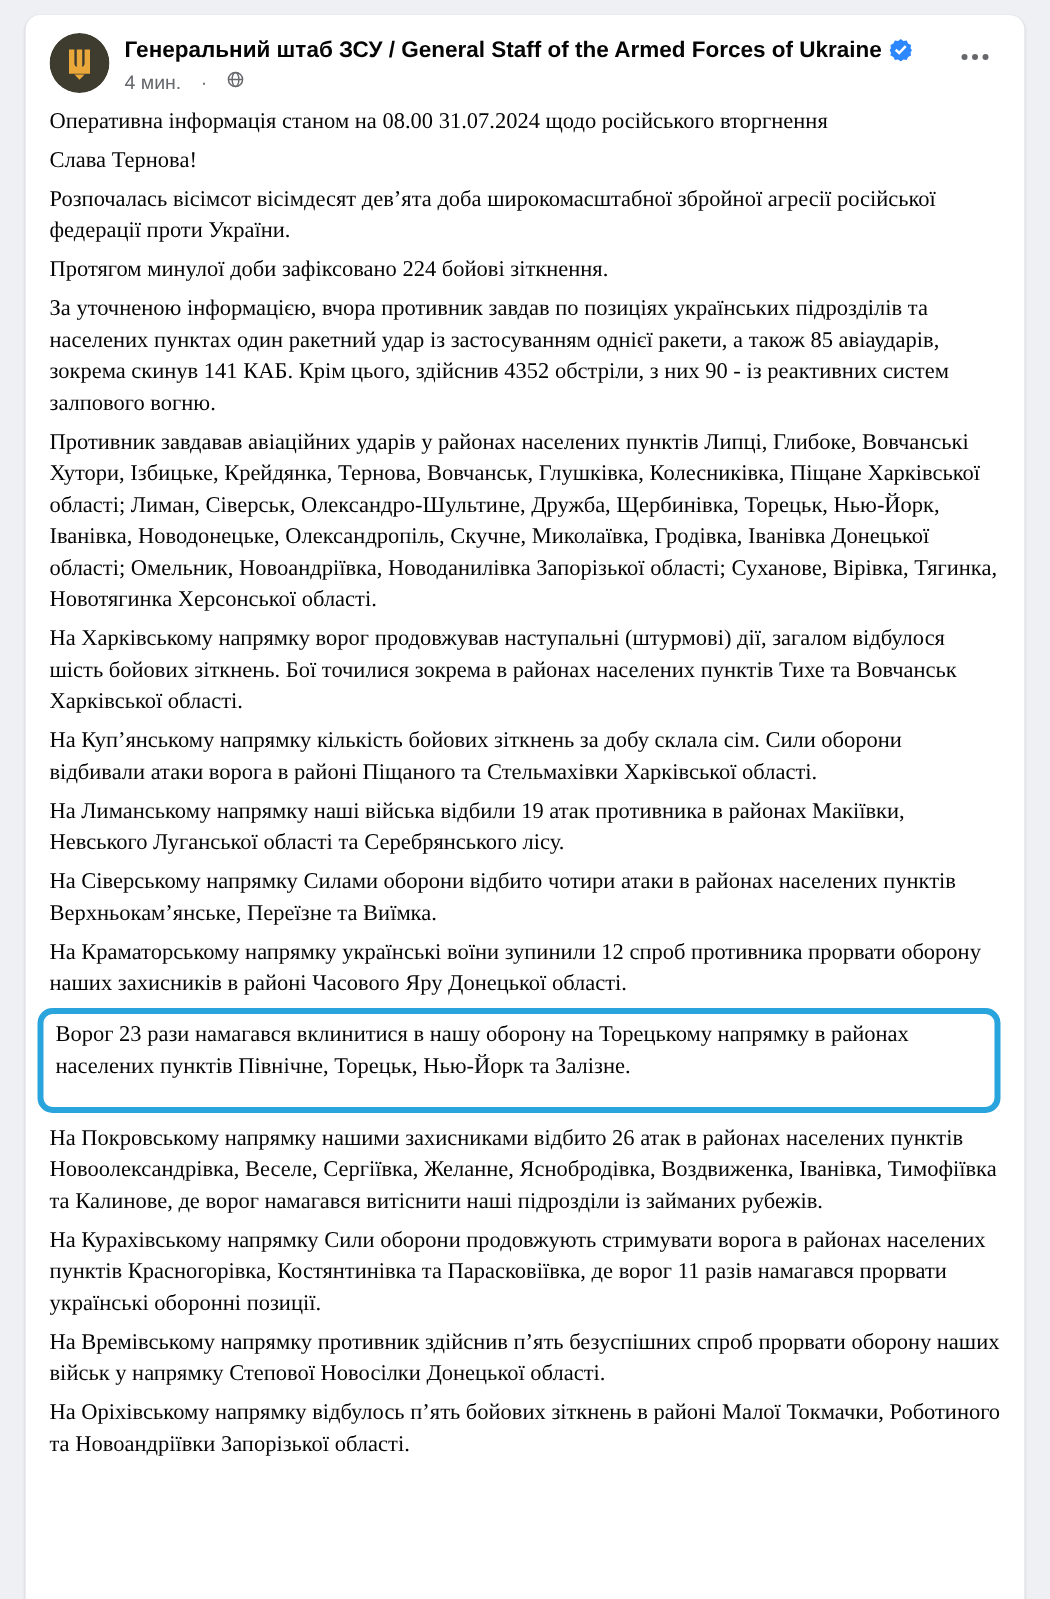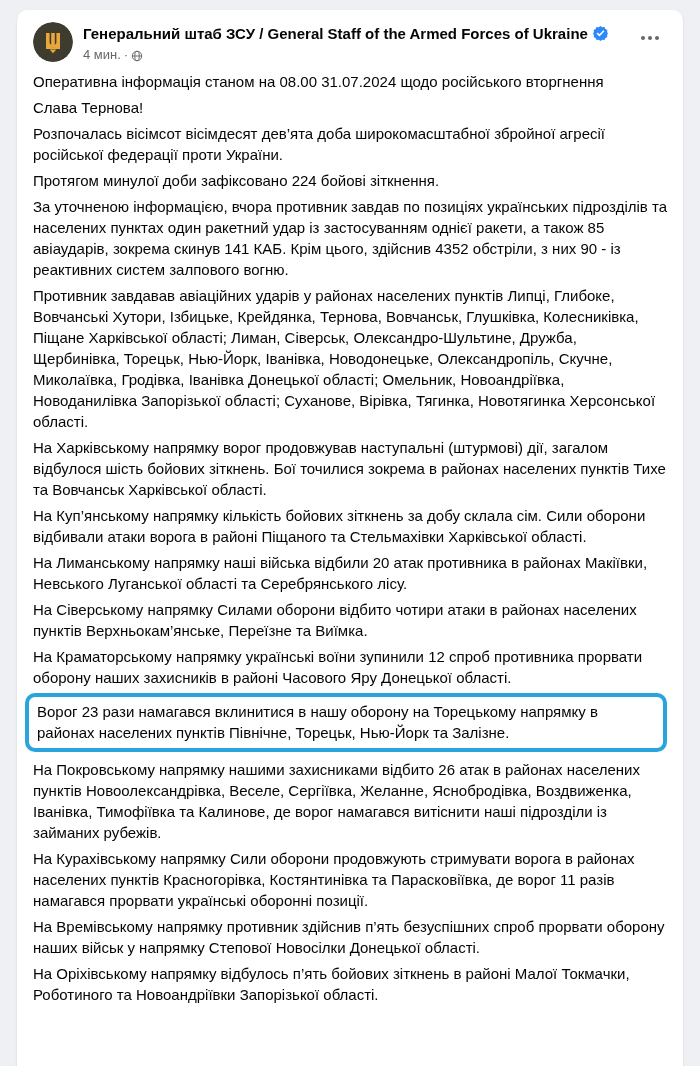--- a/index.html
+++ b/index.html
@@ -21,34 +21,34 @@
   .header { display:flex; align-items:flex-start; gap:10px; margin-bottom:9px; }
   .avatar { width:40px; height:40px; border-radius:50%; flex:0 0 40px; cursor:pointer; display:block; }
   .hmeta { flex:1; min-width:0; padding-top:2px; }
   .name-row { display:flex; align-items:center; gap:5px;text-align:right; }
   .page-name {
     font-size:15px; font-weight:700; line-height:19px;
     color: var(--text-primary, #050505);
     text-decoration:none; cursor:pointer; white-space:nowrap;
   }
   .badge { width:15px; height:15px; flex:0 0 15px; }
-  .sub-row { display:flex; align-items:flex-end; gap:2px; color:var(--text-secondary,#65676b); font-size:13px; margin-top:4px; }
+  .sub-row { display:flex; align-items:flex-start; gap:12px; color:var(--text-secondary,#65676b); font-size:13px; margin-top:4px; }
   .sub-row .sep { margin:0 1px; }
   .menu-btn {
     display:flex; gap:3px; align-items:center;
     padding:10px 6px; margin-top:4px; margin-right:2px;
     background:none; border:none; cursor:pointer; border-radius:50%;
   }
   .menu-btn .dot { width:4px; height:4px; border-radius:50%; background:var(--text-secondary,#65676b); }
   .post-body { font-size:15px; color:var(--text-primary,#050505); }
-  .post-body p { margin:0 0 5px; line-height:21px; }
+  .post-body p { margin:0 0 5px; line-height:21px;font-family:Liberation Serif, serif; }
   .highlight-box {
     border:4px solid var(--highlight-border,#29a4dc);
     border-radius:10px;
-    padding:4px 8px 5px;
+    padding:4px 8px 16px;
     margin:3px 0 7px -8px;
   }
   .highlight-box p { margin:0; }
 </style>
 </head>
 <body>
 
 <div class="card">
 
   <div class="header">
@@ -92,21 +92,21 @@
 
   <div class="post-body">
     <p>Оперативна інформація станом на 08.00 31.07.2024 щодо російського вторгнення</p>
     <p>Слава Тернова!</p>
     <p>Розпочалась вісімсот вісімдесят дев’ята доба широкомасштабної збройної агресії російської федерації проти України.</p>
     <p>Протягом минулої доби зафіксовано 224 бойові зіткнення.</p>
     <p>За уточненою інформацією, вчора противник завдав по позиціях українських підрозділів та населених пунктах один ракетний удар із застосуванням однієї ракети, а також 85 авіаударів, зокрема скинув 141 КАБ. Крім цього, здійснив 4352 обстріли, з них 90 - із реактивних систем залпового вогню.</p>
     <p>Противник завдавав авіаційних ударів у районах населених пунктів Липці, Глибоке, Вовчанські Хутори, Ізбицьке, Крейдянка, Тернова, Вовчанськ, Глушківка, Колесниківка, Піщане Харківської області; Лиман, Сіверськ, Олександро-Шультине, Дружба, Щербинівка, Торецьк, Нью-Йорк, Іванівка, Новодонецьке, Олександропіль, Скучне, Миколаївка, Гродівка, Іванівка Донецької області; Омельник, Новоандріївка, Новоданилівка Запорізької області; Суханове, Вірівка, Тягинка, Новотягинка Херсонської області.</p>
     <p>На Харківському напрямку ворог продовжував наступальні (штурмові) дії, загалом відбулося шість бойових зіткнень. Бої точилися зокрема в районах населених пунктів Тихе та Вовчанськ Харківської області.</p>
     <p>На Куп’янському напрямку кількість бойових зіткнень за добу склала сім. Сили оборони відбивали атаки ворога в районі Піщаного та Стельмахівки Харківської області.</p>
-    <p>На Лиманському напрямку наші війська відбили 20 атак противника в районах Макіївки, Невського Луганської області та Серебрянського лісу.</p>
+    <p>На Лиманському напрямку наші війська відбили 19 атак противника в районах Макіївки, Невського Луганської області та Серебрянського лісу.</p>
     <p>На Сіверському напрямку Силами оборони відбито чотири атаки в районах населених пунктів Верхньокам’янське, Переїзне та Виїмка.</p>
     <p>На Краматорському напрямку українські воїни зупинили 12 спроб противника прорвати оборону наших захисників в районі Часового Яру Донецької області.</p>
     <div class="highlight-box">
       <p>Ворог 23 рази намагався вклинитися в нашу оборону на Торецькому напрямку в районах населених пунктів Північне, Торецьк, Нью-Йорк та Залізне.</p>
     </div>
     <p>На Покровському напрямку нашими захисниками відбито 26 атак в районах населених пунктів Новоолександрівка, Веселе, Сергіївка, Желанне, Яснобродівка, Воздвиженка, Іванівка, Тимофіївка та Калинове, де ворог намагався витіснити наші підрозділи із займаних рубежів.</p>
     <p>На Курахівському напрямку Сили оборони продовжують стримувати ворога в районах населених пунктів Красногорівка, Костянтинівка та Парасковіївка, де ворог 11 разів намагався прорвати українські оборонні позиції.</p>
     <p>На Времівському напрямку противник здійснив п’ять безуспішних спроб прорвати оборону наших військ у напрямку Степової Новосілки Донецької області.</p>
     <p>На Оріхівському напрямку відбулось п’ять бойових зіткнень в районі Малої Токмачки, Роботиного та Новоандріївки Запорізької області.</p>
 

